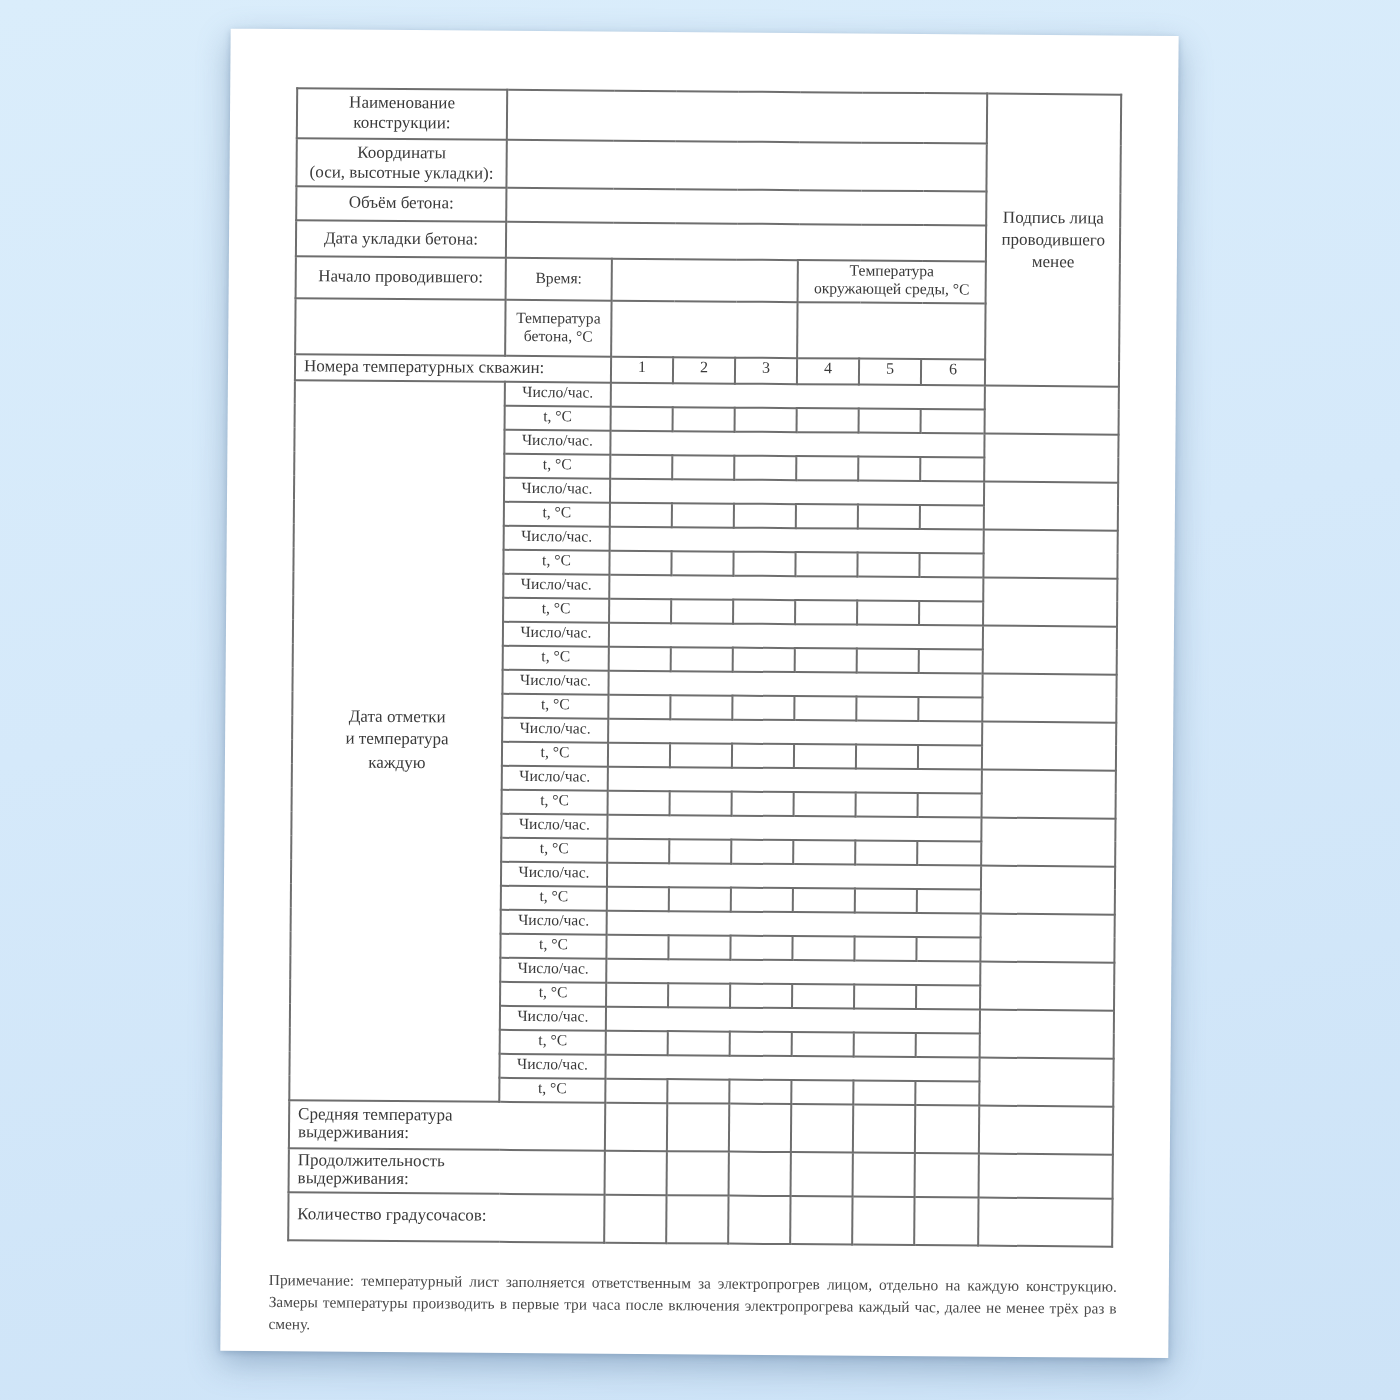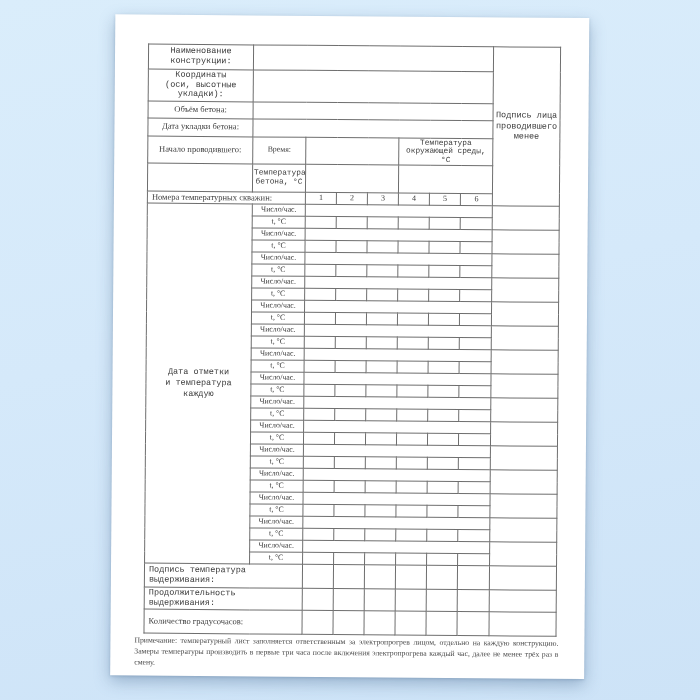--- a/index.html
+++ b/index.html
@@ -38,21 +38,21 @@
   td{
     border:1px solid var(--border);
     font-size:8.5px;
     line-height:1.12;
     color:var(--text);
     text-align:center;
     vertical-align:middle;
     padding:1px 2px;
     overflow:hidden;
   }
-  .ln{display:block;font-family:Liberation Mono, monospace;}
+  .ln{display:block;}
   tr.r1{height:25px;} tr.r2{height:24px;} tr.r3{height:17px;} tr.r4{height:18px;}
   tr.r5{height:21px;} tr.r6{height:28px;} tr.r7{height:12px;}
   tr.pa,tr.pb{height:12px;}
   tr.f1{height:24px;} tr.f2{height:22px;} tr.f3{height:24px;}
   td.sub{font-size:7.8px;padding:0 1px;}
   td.num{font-size:8px;padding:0;}
   td.left{text-align:left;padding-left:4px;}
   td.sig-head{font-size:8.5px;line-height:1.25;}
   td.datetemp{font-size:8.5px;line-height:1.3;}
   .note{
@@ -350,21 +350,21 @@
           <td></td>
           <td></td>
           <td></td>
           <td></td>
           <td></td>
         </tr>
       </tbody>
     <tbody>
       <tr class="f1">
         <td colspan="2" class="left">
-          <span class="ln">Подпись температура</span>
+          <span class="ln">Средняя температура</span>
           <span class="ln">выдерживания:</span>
         </td>
         <td></td>
         <td></td>
         <td></td>
         <td></td>
         <td></td>
         <td></td>
         <td></td>
       </tr>

